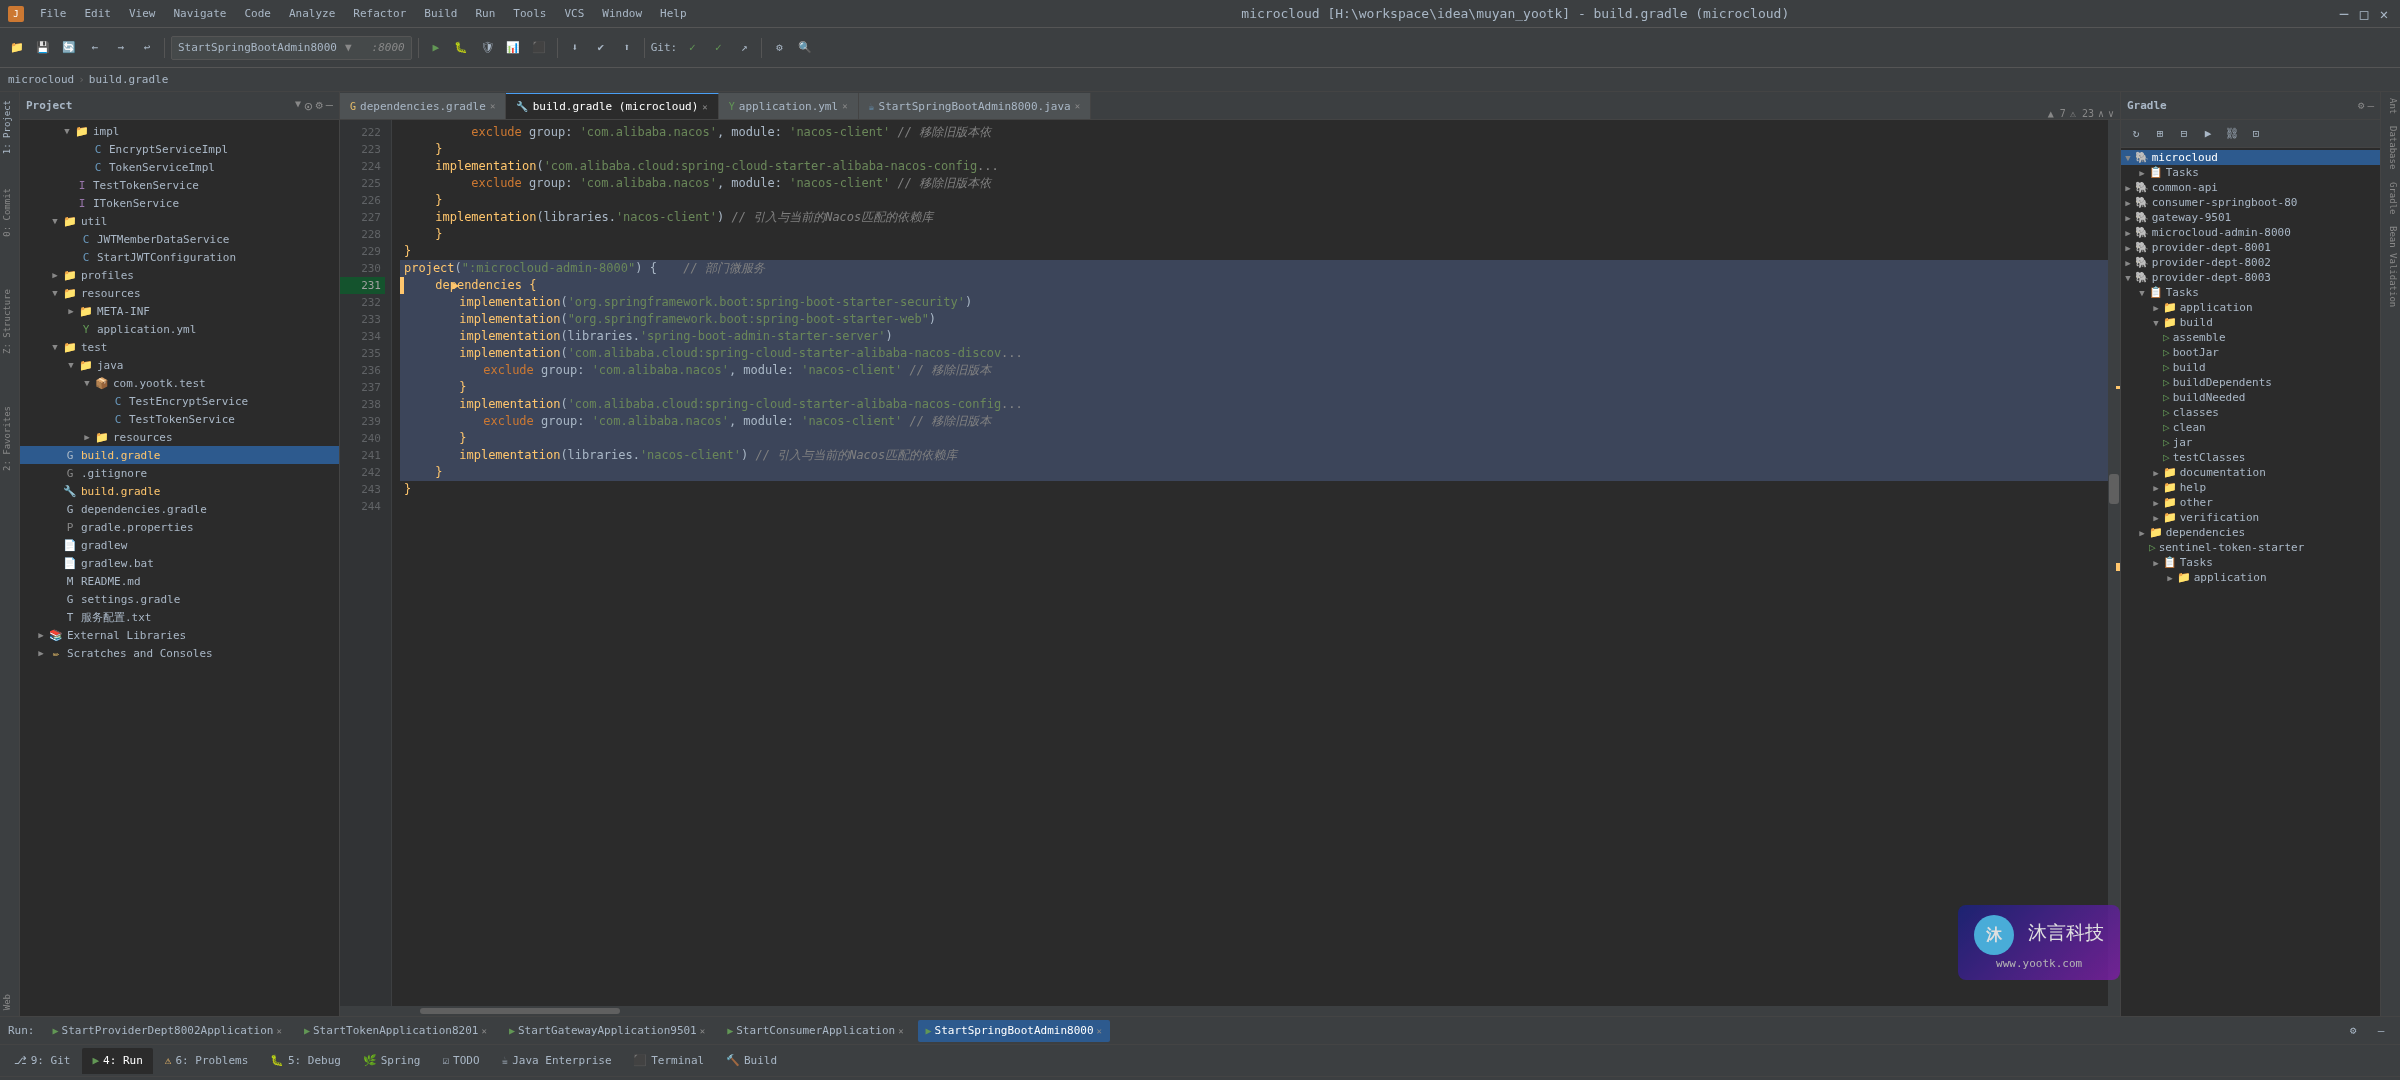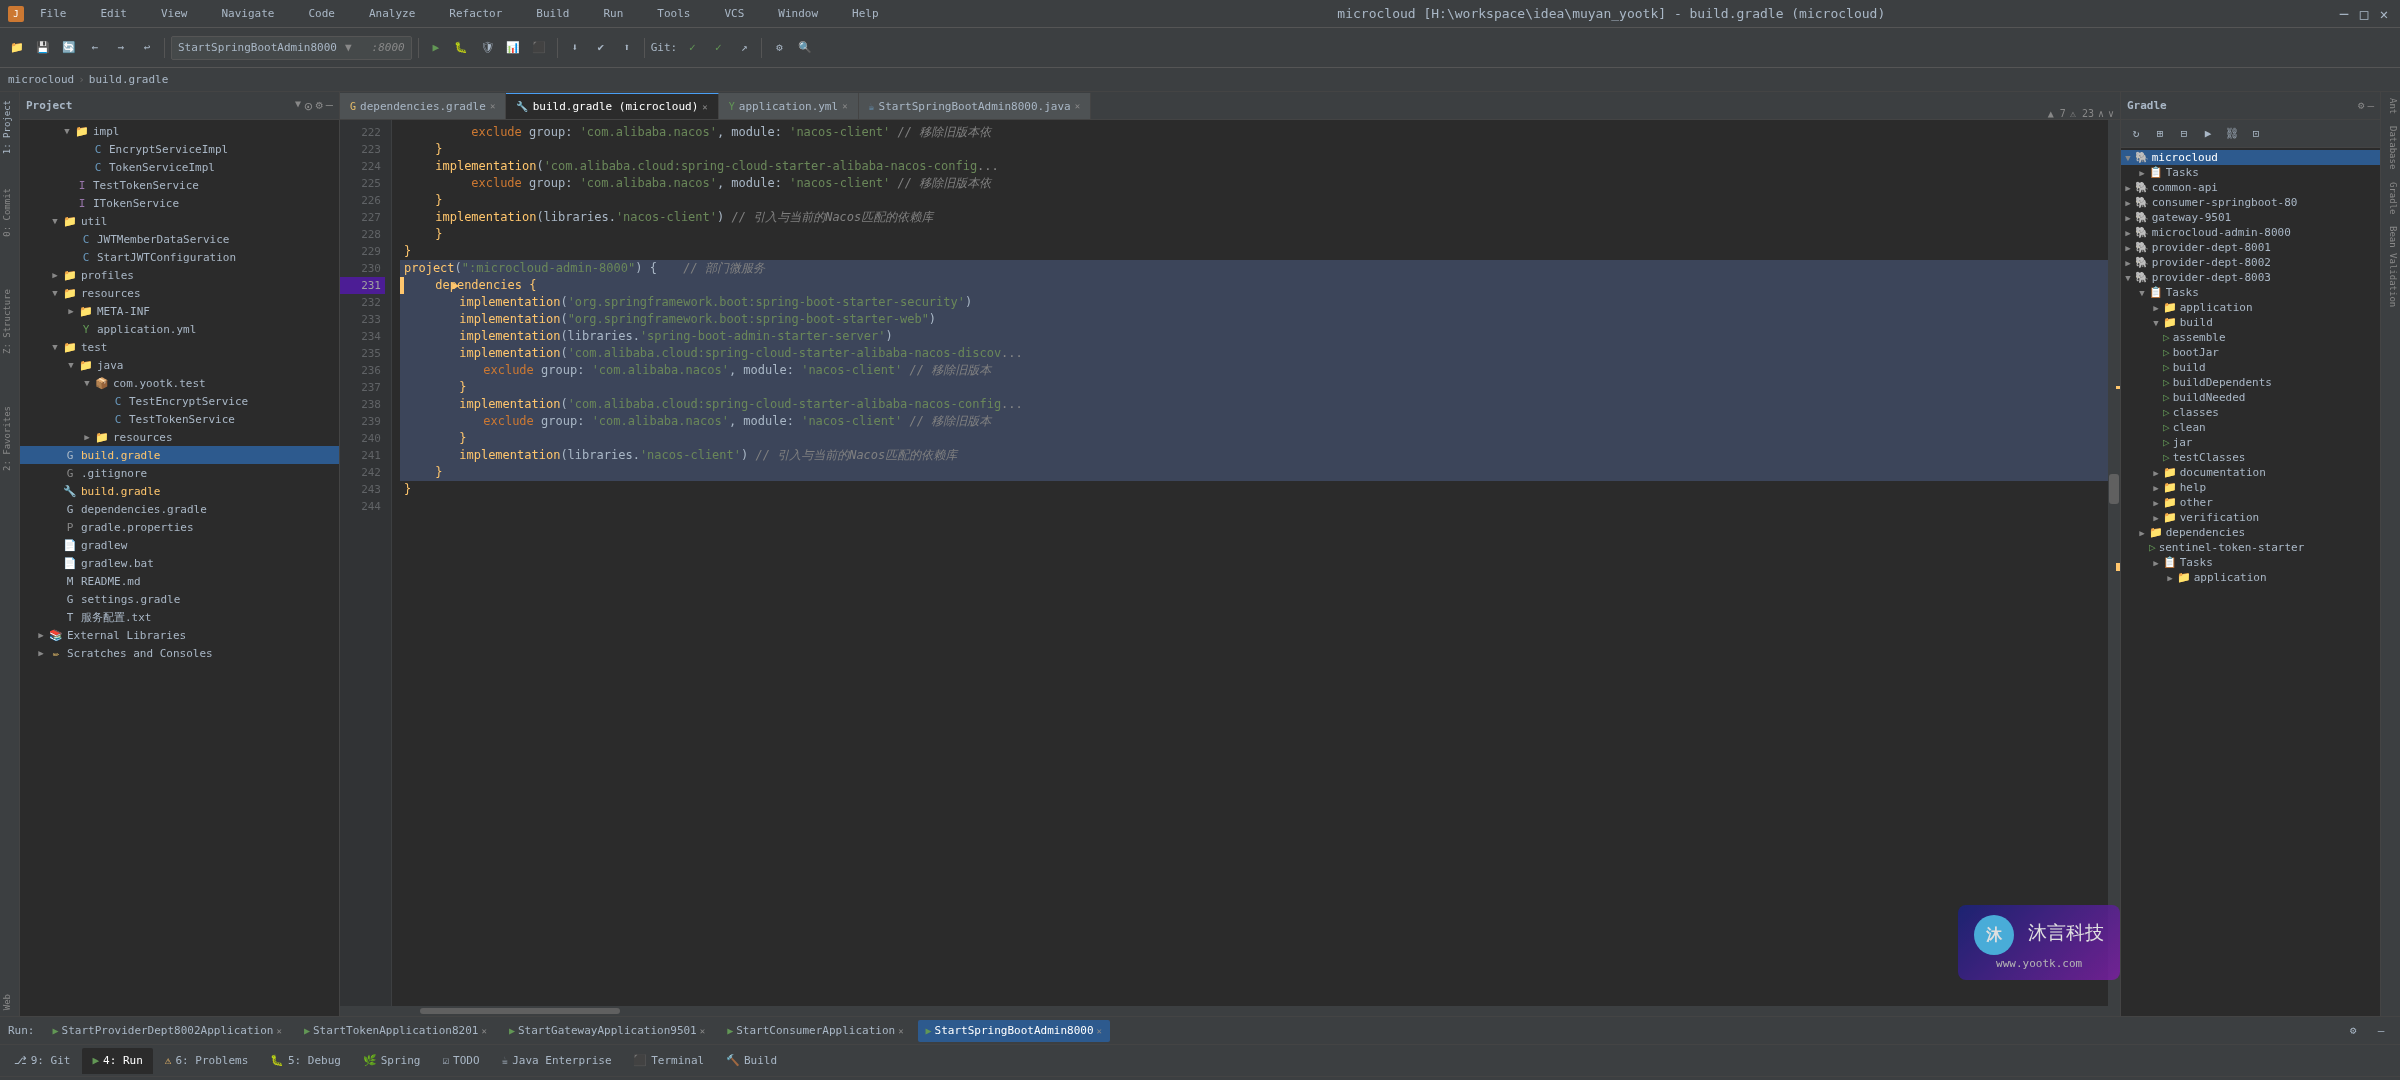--- a/index.html
+++ b/index.html
@@ -18,21 +18,21 @@
       height: 28px;
       background: #3c3f41;
       display: flex;
       align-items: center;
       justify-content: space-between;
       padding: 0 8px;
       border-bottom: 1px solid #555;
     }
     .title-bar-left { display: flex; align-items: center; gap: 8px; }
     .title-bar-icon { width: 16px; height: 16px; background: #cc7832; border-radius: 2px; display: flex; align-items: center; justify-content: center; color: white; font-size: 9px; }
-    .title-bar-menu { display: flex; gap: 18px; }
+    .title-bar-menu { display: flex; gap: 2px; }
     .menu-item { padding: 2px 8px; color: #a9b7c6; font-size: 11px; cursor: pointer; }
     .title-center { color: #a9b7c6; font-size: 13px; }
     .title-bar-right { display: flex; gap: 4px; }
     .title-btn { width: 16px; height: 16px; display: flex; align-items: center; justify-content: center; cursor: pointer; color: #a9b7c6; font-size: 14px; }
 
     
     .toolbar {
       height: 40px;
       background: #3c3f41;
       display: flex;
@@ -183,21 +183,21 @@
       text-align: right;
       padding-right: 6px;
       color: #606366;
       font-size: 11px;
       line-height: 17px;
       user-select: none;
       border-right: 1px solid #3d3f41;
       overflow: hidden;
     }
     .line-num { height: 17px; padding: 0 4px; }
-    .line-num.active-line { background: #4c1d95; color: #a0a0a0; }
+    .line-num.active-line { background: #14532d; color: #a0a0a0; }
 
     .code-content {
       flex: 1;
       padding: 4px 0 4px 8px;
       overflow: auto;
       line-height: 17px;
       font-size: 12px;
       position: relative;
     }
     .code-line { height: 17px; white-space: nowrap; padding: 0 4px; position: relative; }

